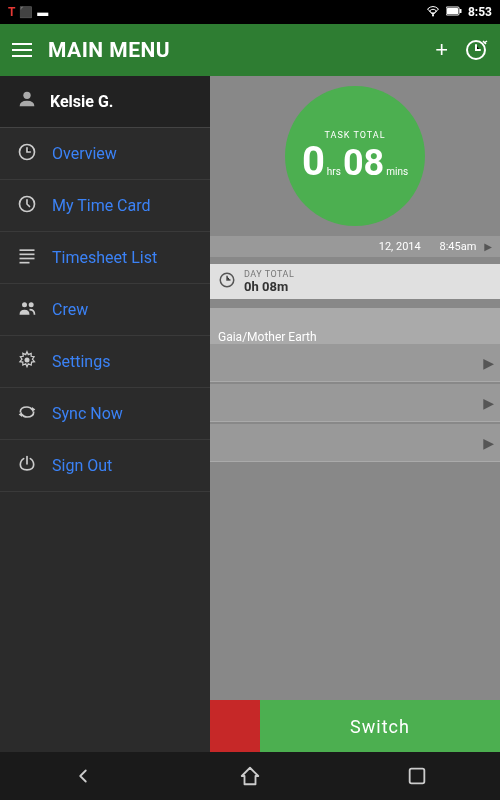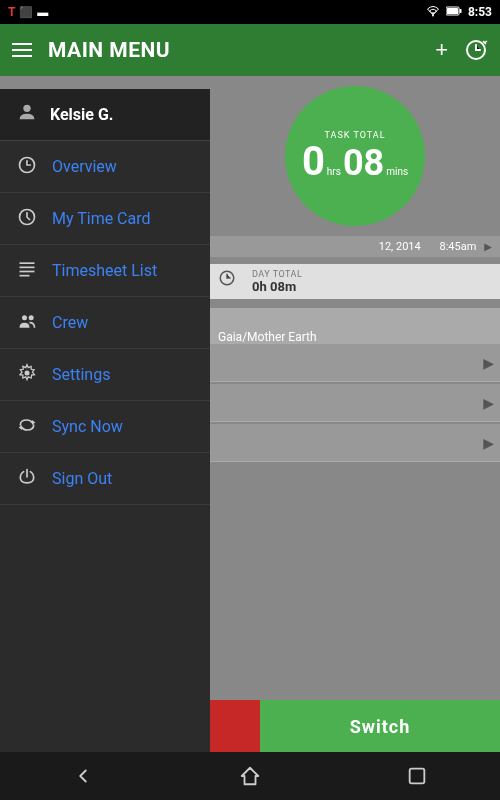--- a/index.html
+++ b/index.html
@@ -101,21 +101,21 @@
       width: 100%;
       height: calc(800px - 24px - 52px - 48px);
       position: relative;
       background: #888;
       overflow: hidden;
     }
 
     
     .sidebar {
       position: absolute;
-      top: 13px;
+      top: 0;
       left: 0;
       width: 210px;
       height: 100%;
       background: #2b2b2b;
       z-index: 50;
     }
 
     
     .sidebar-user {
       height: 52px;
@@ -189,21 +189,21 @@
       flex: 1;
       background: #4caf50;
       display: flex;
       align-items: center;
       justify-content: center;
       cursor: pointer;
     }
     .bottom-switch-label {
       color: #fff;
       font-size: 18px;
-      font-weight: bold;
+      font-weight: normal;
       letter-spacing: 1px;
     }
 
     
     .nav-bar {
       width: 100%;
       height: 48px;
       background: #1a1a1a;
       display: flex;
       align-items: center;
@@ -380,21 +380,21 @@
     </div>
 
     <div style="position:absolute;top:160px;left:0;right:0;padding:4px 8px;background:#999;display:flex;align-items:center;justify-content:flex-end;gap:8px;">
       <span style="color:#fff;font-size:11px;">
         <span>12, 2014</span>
         <span style="margin-left:16px;text-align:right;">8:45am</span>
       </span>
       <span style="color:#555;font-size:10px;">▶</span>
     </div>
 
-    <div style="position:absolute;top:188px;left:0;right:0;padding:5px 8px;background:#e0e0e0;display:flex;gap:16px;">
+    <div style="position:absolute;top:188px;left:0;right:0;padding:5px 8px;background:#e0e0e0;display:flex;align-items:center;gap:8px;">
       <span>
         <svg width="18" height="18" viewBox="0 0 24 24">
           <circle cx="12" cy="12" r="9" fill="none" stroke="#555" stroke-width="2"></circle>
           <path d="M12 7 L12 12 L16 12" stroke="#555" stroke-width="2" stroke-linecap="round"></path>
         </svg>
       </span>
       <div>
         <div style="font-size:9px;color:#777;letter-spacing:0.5px;">DAY TOTAL</div>
         <div style="font-size:13px;color:#333;font-weight:bold;">0h 08m</div>
       </div>

